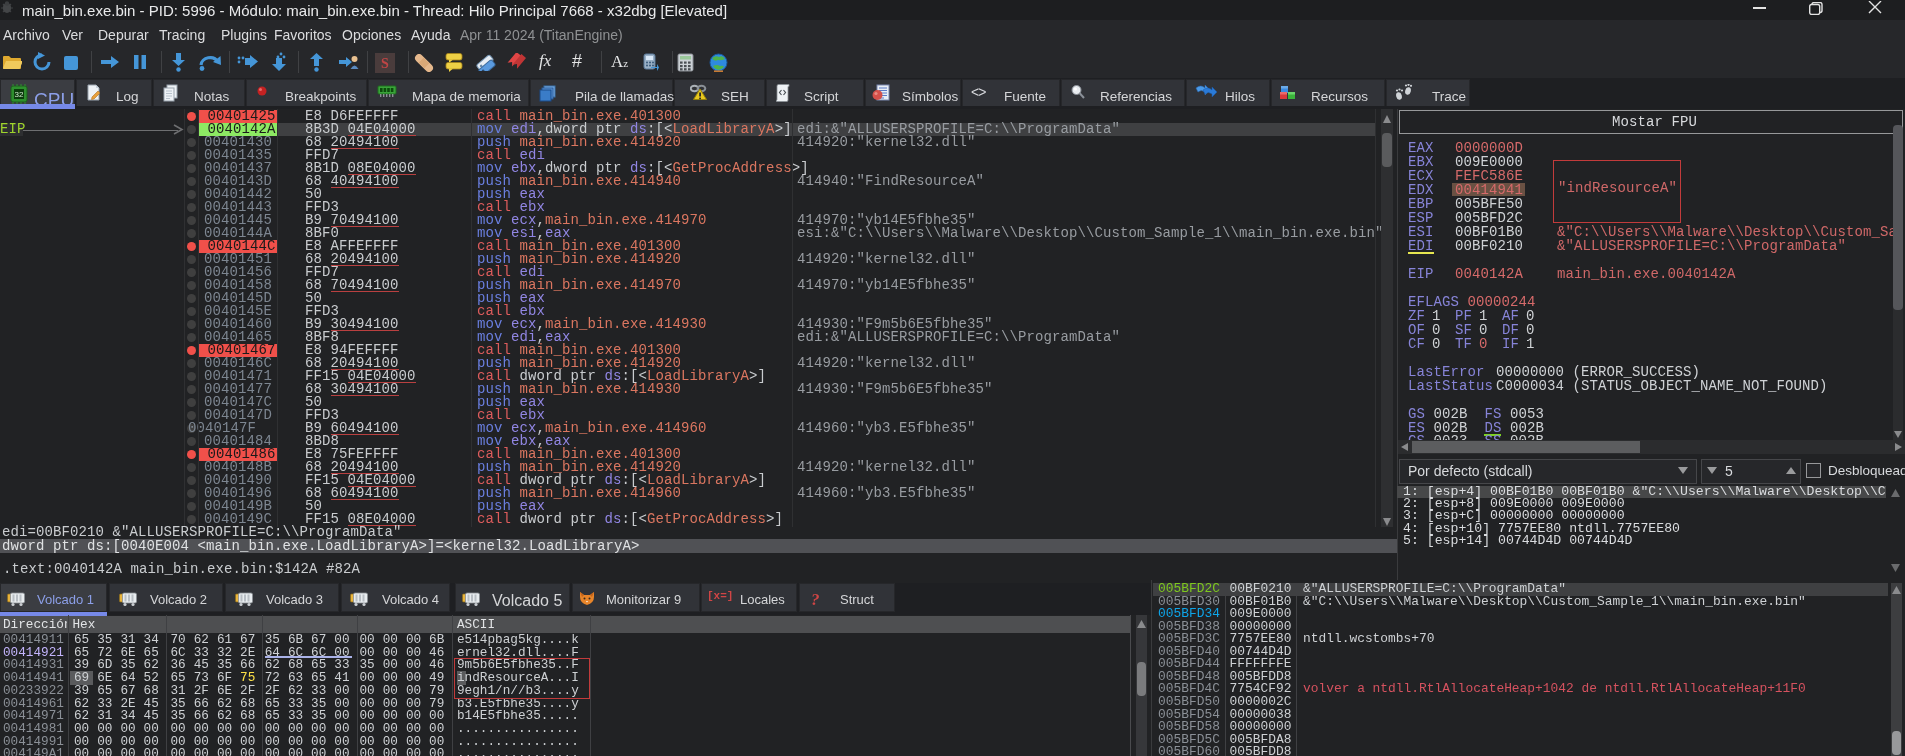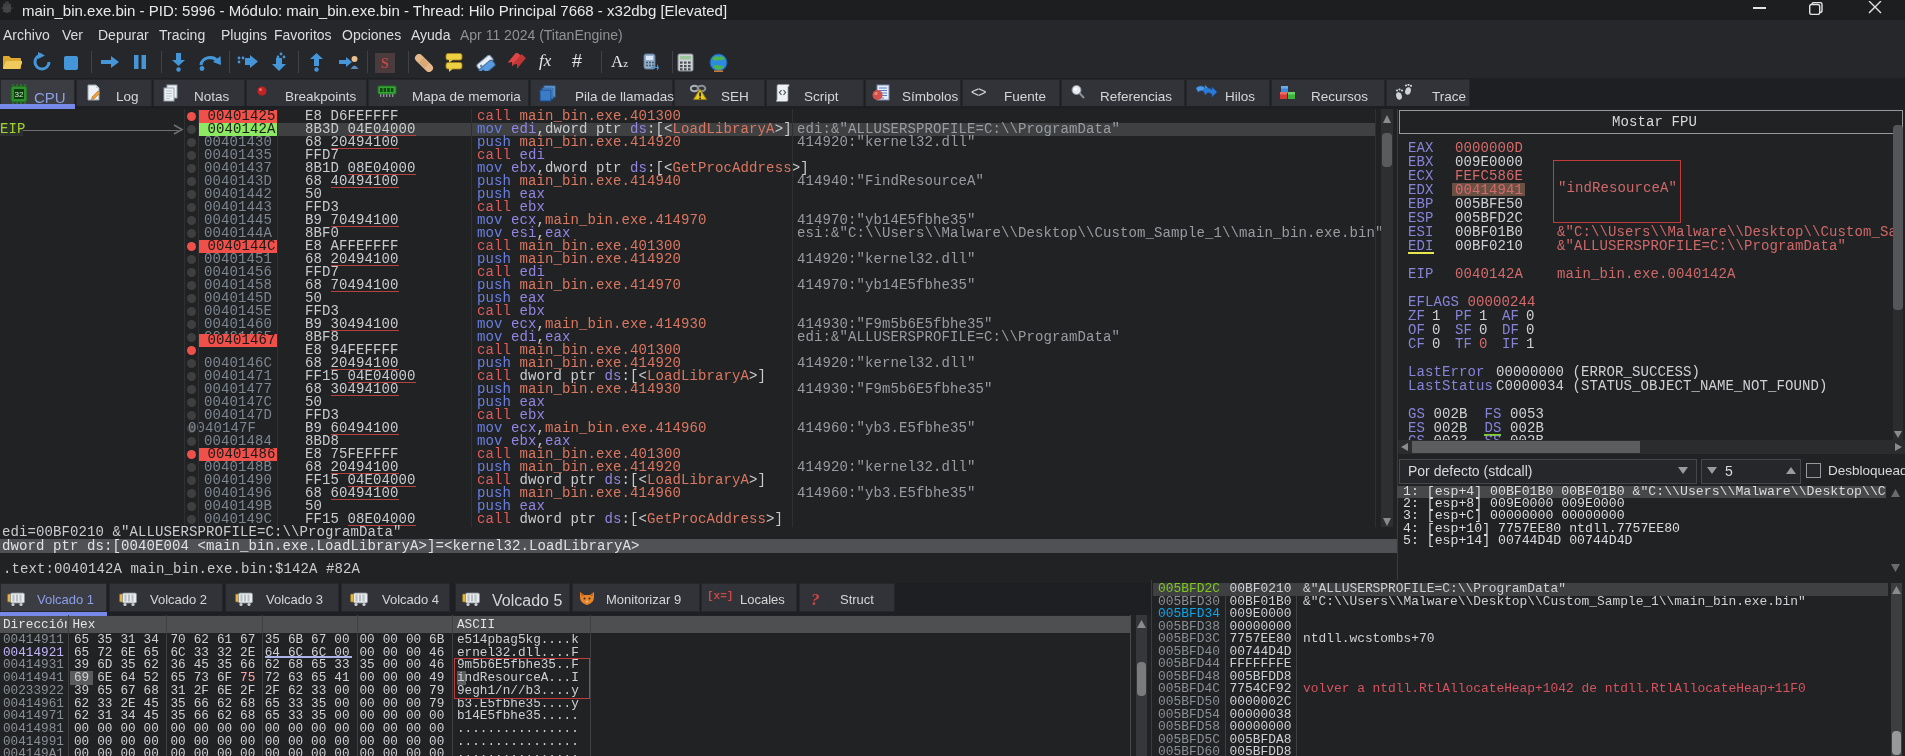--- a/index.html
+++ b/index.html
@@ -177,21 +177,21 @@
 <div class="abs" style="left:0;top:78px;width:1905px;height:31px;background:#1e1f22"></div>
 <div class="abs" style="left:0px;top:79px;width:75px;height:27px;background:#3b3d42;border:1px solid #26272a;border-bottom:none"></div>
 <svg class="abs" style="left:9px;top:84px" width="20" height="20">
     <rect x="2" y="2" width="16" height="16" rx="2" fill="#2e8f2e" stroke="#1a5f1a"></rect>
     <rect x="5" y="5" width="10" height="10" fill="#0c3c0c"></rect>
     <text x="10" y="13" font-size="8" fill="#cfe8cf" text-anchor="middle" font-family="Liberation Sans">32</text>
     <g stroke="#2e8f2e">
       <path d="M4 0 L4 2 M8 0 L8 2 M12 0 L12 2 M16 0 L16 2 M4 18 L4 20 M8 18 L8 20 M12 18 L12 20 M16 18 L16 20"></path>
     </g>
   </svg>
-<div class="abs sans" style="left:34px;top:89px;font-size:15px;color:#8c9fe8">CPU</div>
+<div class="abs sans" style="left:34px;top:89px;font-size:19px;color:#8c9fe8">CPU</div>
 <div class="abs" style="left:76px;top:79px;width:76px;height:27px;background:#313338;border:1px solid #26272a;border-bottom:none"></div>
 <svg class="abs" style="left:85px;top:84px" width="18" height="18">
     <path d="M3 1 L11 1 L14 4 L14 16 L3 16Z" fill="#eef2f6" stroke="#9aa4ae"></path>
     <path d="M11 1 L11 4 L14 4Z" fill="#c8d2dc"></path>
     <path d="M7 13 L13 7 L15 9 L9 15 L6.5 15.5Z" fill="#e8a03c" stroke="#b07020" stroke-width=".6"></path>
   </svg>
 <div class="abs sans" style="left:116px;top:89px;font-size:13.5px;color:#d5d6d8">Log</div>
 <div class="abs" style="left:153px;top:79px;width:92px;height:27px;background:#313338;border:1px solid #26272a;border-bottom:none"></div>
 <svg class="abs" style="left:162px;top:84px" width="18" height="18">
     <rect x="5" y="1" width="10" height="13" fill="#eef2f6" stroke="#9aa4ae"></rect>
@@ -386,21 +386,21 @@
 <div class="r white" style="left:305px;top:318px">B9 30494100</div>
 <div class="abs" style="left:330.5px;top:329.5px;width:68.0px;height:1.2px;background:#b94040"></div>
 <div class="r" style="left:477px;top:318px"><span class="blue">mov</span><span class="white"> </span><span class="purp">ecx</span><span class="white">,</span><span class="org">main_bin.exe.414930</span></div>
 <div class="r cmt" style="left:797px;top:318px">414930:"F9m5b6E5fbhe35"</div>
 <div class="dot" style="left:187px;top:333px;background:#3f3f3f"></div>
 <div class="r gray" style="left:204px;top:331px">00401465</div>
 <div class="r white" style="left:305px;top:331px">8BF8</div>
 <div class="r" style="left:477px;top:331px"><span class="blue">mov</span><span class="white"> </span><span class="purp">edi</span><span class="white">,</span><span class="purp">eax</span></div>
 <div class="r cmt" style="left:797px;top:331px">edi:&amp;"ALLUSERSPROFILE=C:\\ProgramData"</div>
 <div class="dot" style="left:187px;top:346px;background:#f0504a"></div>
-<div class="r" style="left:199px;top:334px;width:78px;background:#f0504a;color:#1a1a1a"> 00401467</div>
+<div class="r" style="left:199px;top:344px;width:78px;background:#f0504a;color:#1a1a1a"> 00401467</div>
 <div class="r white" style="left:305px;top:344px">E8 94FEFFFF</div>
 <div class="r" style="left:477px;top:344px"><span class="redc">call</span><span class="white"> </span><span class="org">main_bin.exe.401300</span></div>
 <div class="dot" style="left:187px;top:359px;background:#3f3f3f"></div>
 <div class="r gray" style="left:204px;top:357px">0040146C</div>
 <div class="r white" style="left:305px;top:357px">68 20494100</div>
 <div class="abs" style="left:330.5px;top:368.5px;width:68.0px;height:1.2px;background:#b94040"></div>
 <div class="r" style="left:477px;top:357px"><span class="blue">push</span><span class="white"> </span><span class="org">main_bin.exe.414920</span></div>
 <div class="r cmt" style="left:797px;top:357px">414920:"kernel32.dll"</div>
 <div class="dot" style="left:187px;top:372px;background:#3f3f3f"></div>
 <div class="r gray" style="left:204px;top:370px">00401471</div>
@@ -730,21 +730,21 @@
 <div class="r3" style="left:429.1px;top:658.4px;color:#ced1d4">46</div>
 <div class="r3" style="left:457px;top:658.4px;color:#ced1d4">9m5b6E5fbhe35..F</div>
 <div class="r3" style="left:3px;top:671.1px;color:#8b9097">00414941</div>
 <div class="r3" style="left:74.0px;top:671.1px;color:#ced1d4">69</div>
 <div class="r3" style="left:97.2px;top:671.1px;color:#ced1d4">6E</div>
 <div class="r3" style="left:120.4px;top:671.1px;color:#ced1d4">64</div>
 <div class="r3" style="left:143.6px;top:671.1px;color:#ced1d4">52</div>
 <div class="r3" style="left:170.5px;top:671.1px;color:#ced1d4">65</div>
 <div class="r3" style="left:193.7px;top:671.1px;color:#ced1d4">73</div>
 <div class="r3" style="left:216.9px;top:671.1px;color:#ced1d4">6F</div>
-<div class="r3" style="left:240.1px;top:671.1px;color:#fca5a5">75</div>
+<div class="r3" style="left:240.1px;top:671.1px;color:#fde047">75</div>
 <div class="r3" style="left:264.7px;top:671.1px;color:#ced1d4">72</div>
 <div class="r3" style="left:287.9px;top:671.1px;color:#ced1d4">63</div>
 <div class="r3" style="left:311.1px;top:671.1px;color:#ced1d4">65</div>
 <div class="r3" style="left:334.3px;top:671.1px;color:#ced1d4">41</div>
 <div class="r3" style="left:359.5px;top:671.1px;color:#ced1d4">00</div>
 <div class="r3" style="left:382.7px;top:671.1px;color:#ced1d4">00</div>
 <div class="r3" style="left:405.9px;top:671.1px;color:#ced1d4">00</div>
 <div class="r3" style="left:429.1px;top:671.1px;color:#ced1d4">49</div>
 <div class="r3" style="left:457px;top:671.1px;color:#ced1d4">indResourceA...I</div>
 <div class="r3" style="left:3px;top:683.8px;color:#8b9097">00233922</div>

